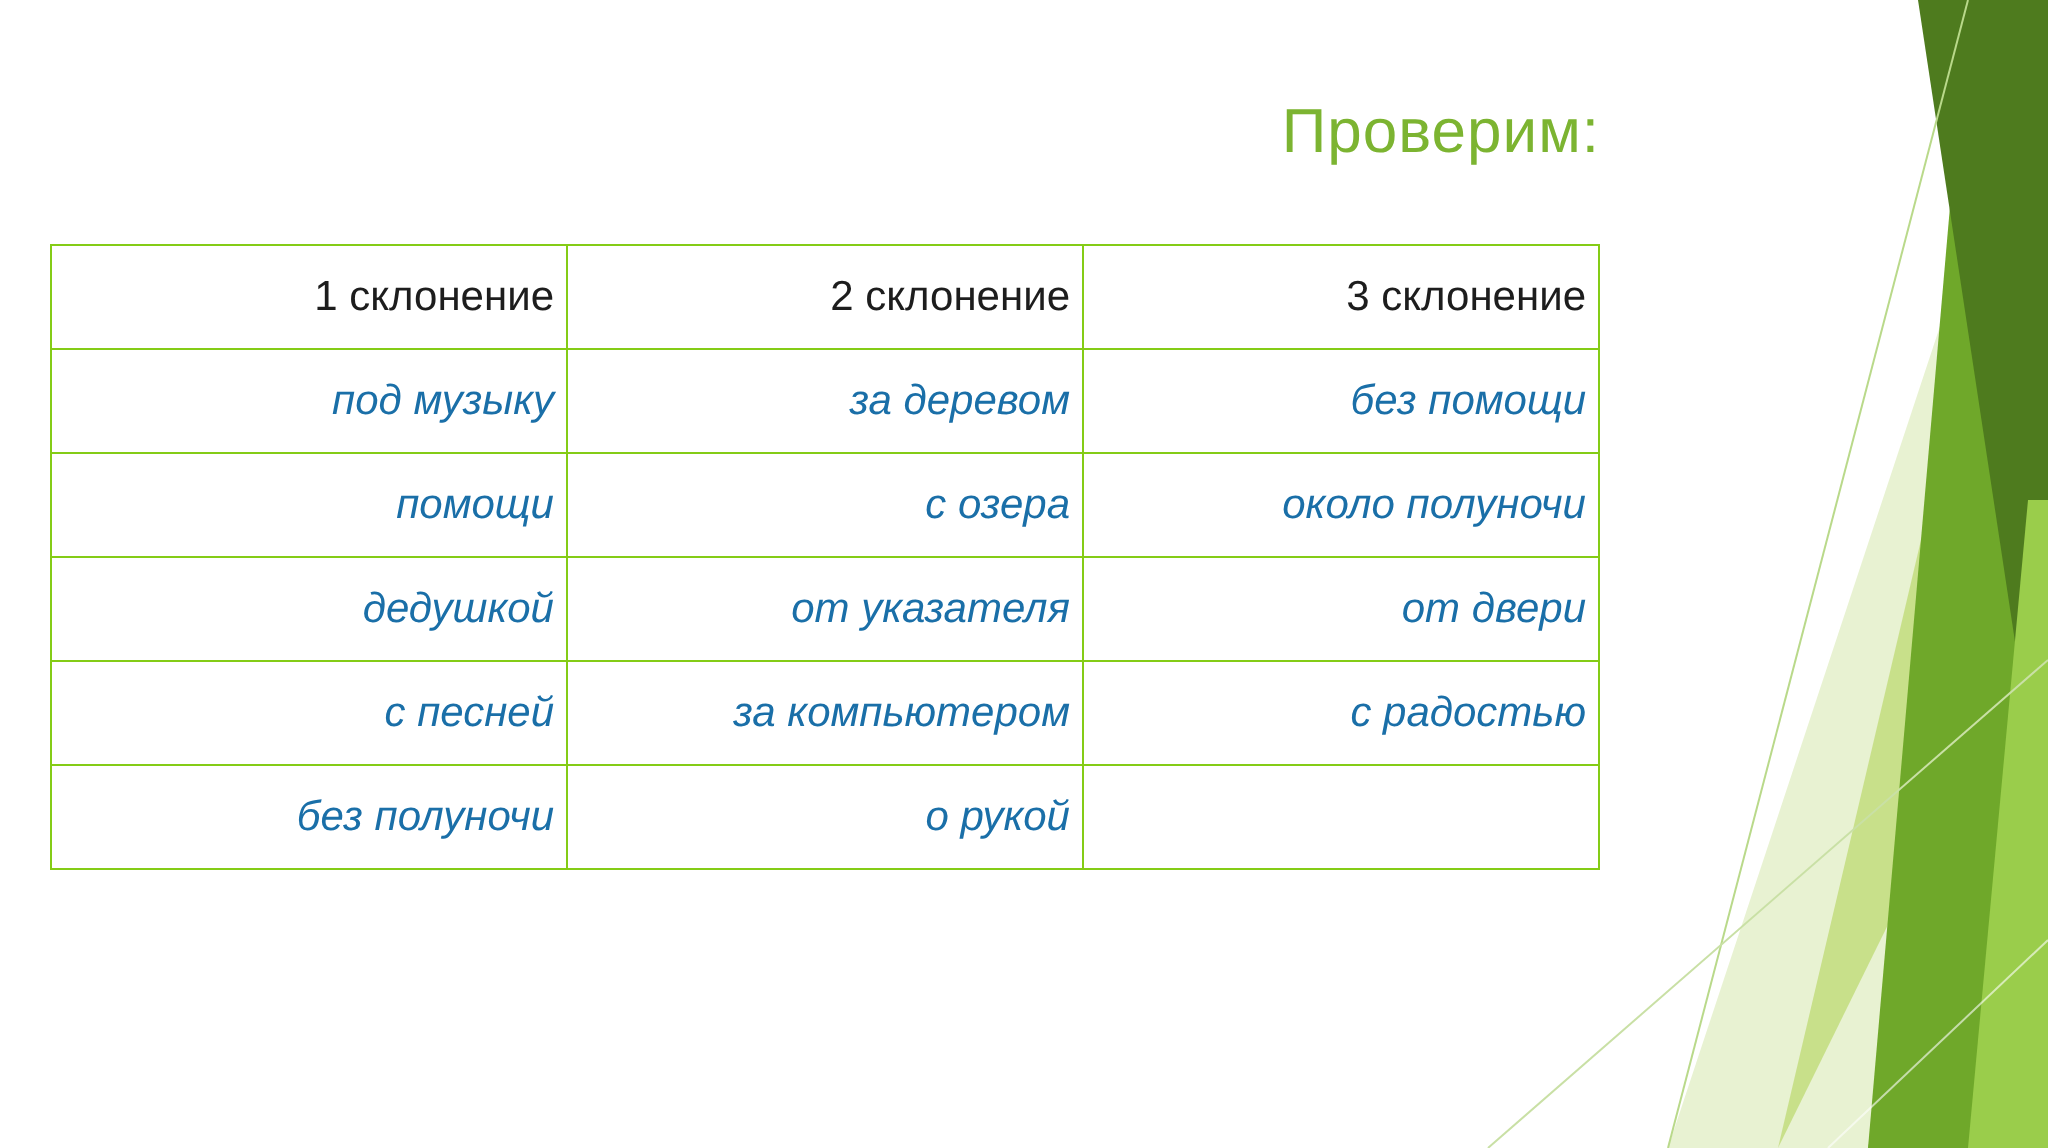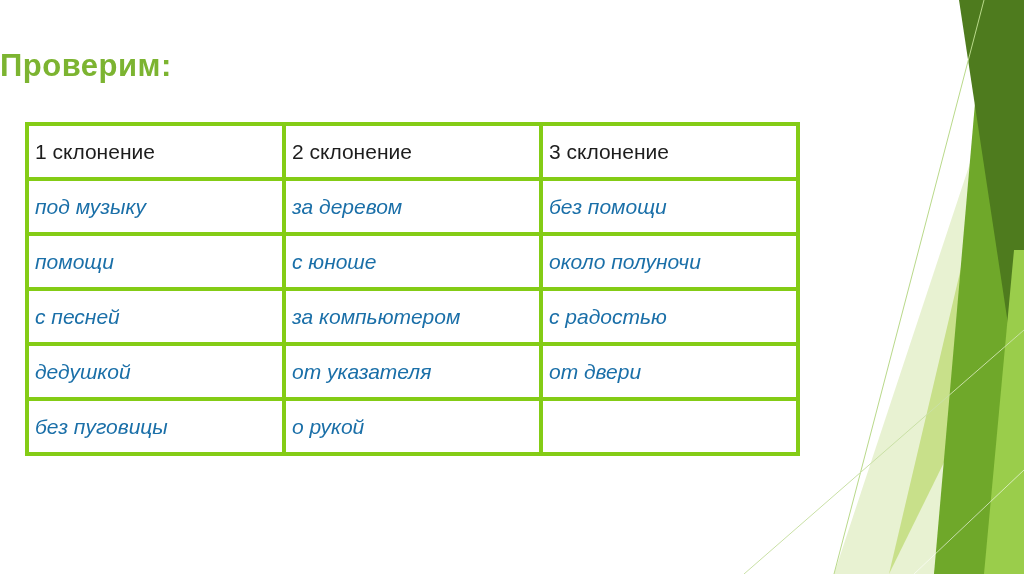--- a/index.html
+++ b/index.html
@@ -27,41 +27,41 @@
     right: 0;
     width: 340px;
     height: 574px;
     pointer-events: none;
   }
   .slide-title {
     position: absolute;
     top: 48px;
     left: 0;
     width: 800px;
-    text-align: left;
+    text-align: right;
     font-size: 31px;
-    font-weight: bold;
+    font-weight: normal;
     color: #7cb431;
     letter-spacing: 0.5px;
   }
   .table-wrap {
     position: absolute;
     top: 122px;
     left: 25px;
     width: 775px;
   }
   table.decl {
     border-collapse: collapse;
     width: 775px;
     table-layout: fixed;
   }
   table.decl td, table.decl th {
-    border: 4px solid #84cc16;
+    border: 1px solid #84cc16;
     height: 51px;
-    text-align: left;
+    text-align: right;
     vertical-align: middle;
     padding: 0 6px;
     font-size: 21px;
     color: #1a6fa8;
     font-style: italic;
     font-weight: normal;
   }
   table.decl th {
     font-style: normal;
     color: #1d1d1d;
@@ -101,35 +101,35 @@
         </tr>
       </thead>
       <tbody>
         <tr>
           <td>под музыку</td>
           <td>за деревом</td>
           <td>без помощи</td>
         </tr>
         <tr>
           <td>помощи</td>
-          <td>с юноше</td>
+          <td>с озера</td>
           <td>около полуночи</td>
+        </tr>
+        <tr>
+          <td>дедушкой</td>
+          <td>от указателя</td>
+          <td>от двери</td>
         </tr>
         <tr>
           <td>с песней</td>
           <td>за компьютером</td>
           <td>с радостью</td>
         </tr>
         <tr>
-          <td>дедушкой</td>
-          <td>от указателя</td>
-          <td>от двери</td>
-        </tr>
-        <tr>
-          <td>без пуговицы</td>
+          <td>без полуночи</td>
           <td>о рукой</td>
           <td class="empty"></td>
         </tr>
       </tbody>
     </table>
   </div>
 
 </div>
 
 </body></html>

